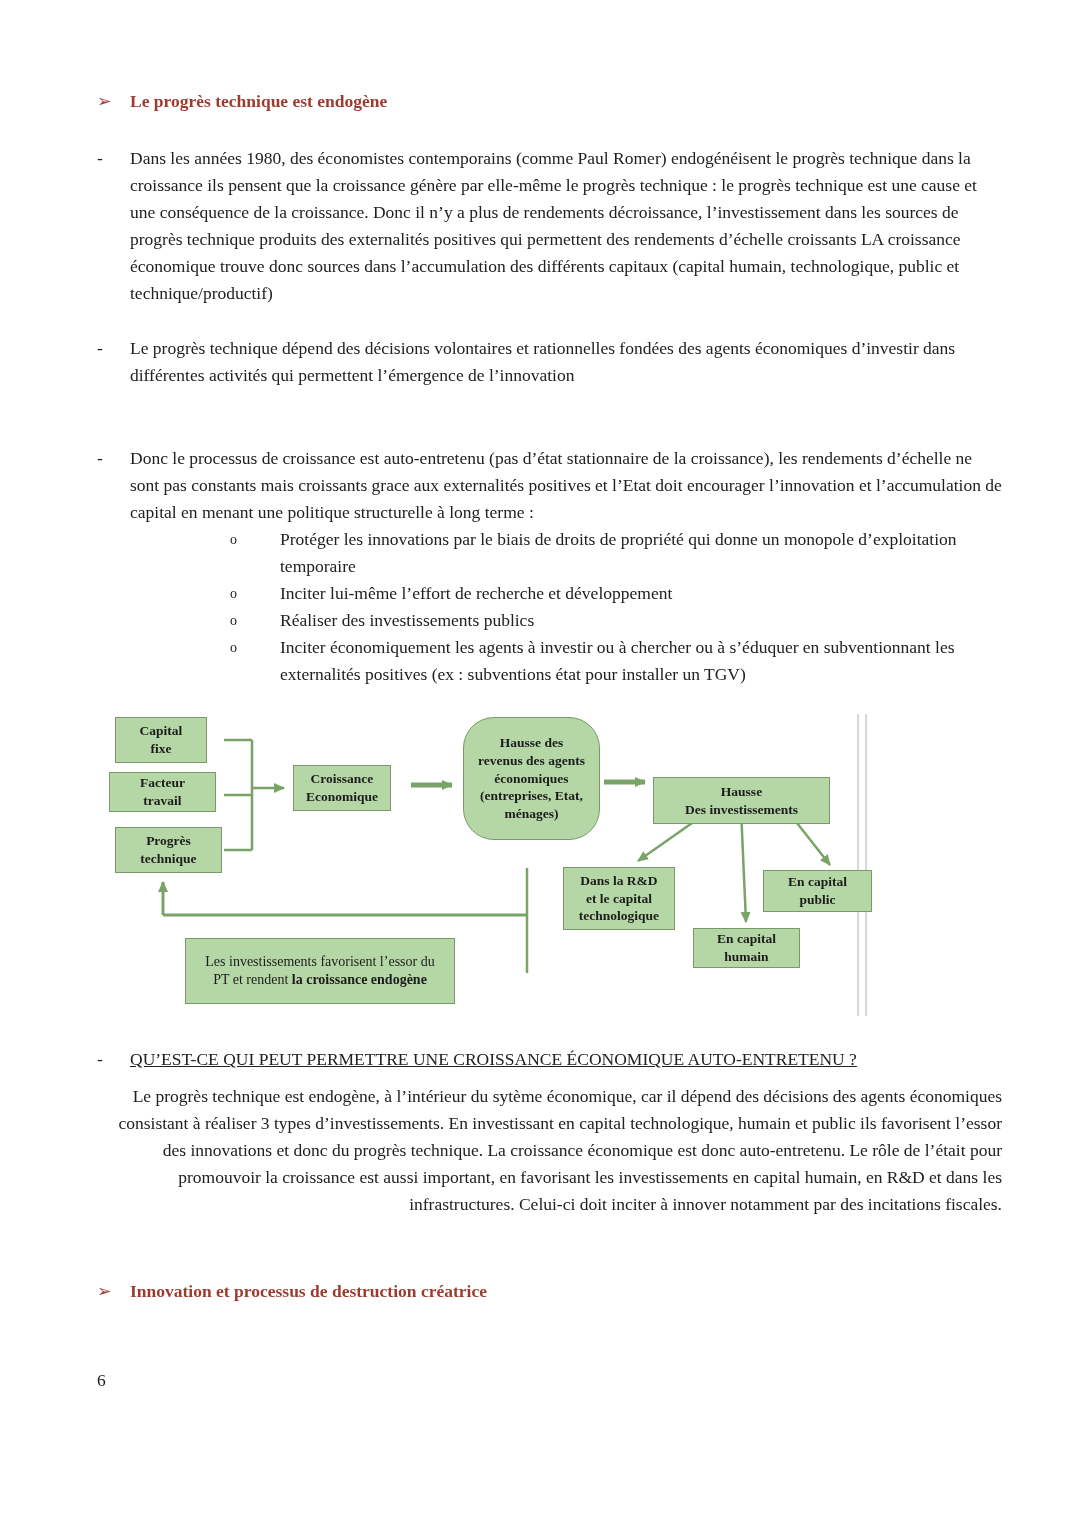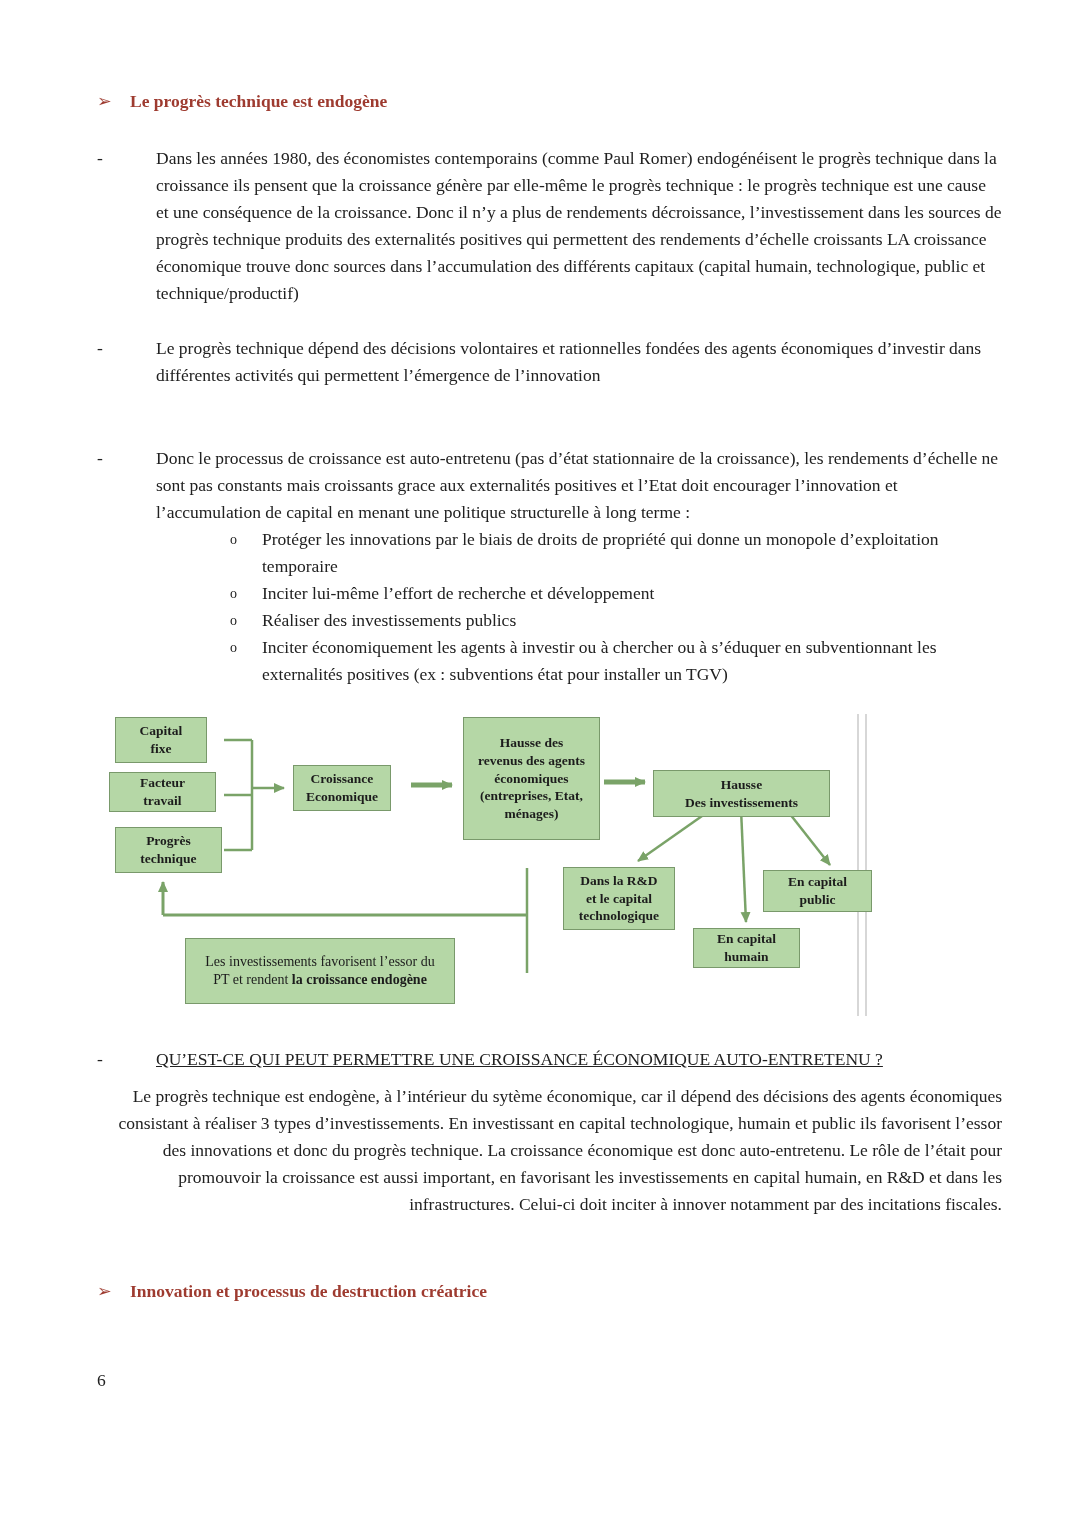--- a/index.html
+++ b/index.html
@@ -20,26 +20,26 @@
     font-family:"Liberation Serif", serif;
     font-size:17.5px;
     line-height:27px;
     color:var(--text);
     overflow:hidden;
   }
   .hrow{display:flex;margin:0 0 30px 0;color:var(--heading);font-weight:bold;}
   .hrow .marker{flex:0 0 33px;font-weight:normal;}
   .bullet{display:flex;margin:0 0 28px 0;}
   .bullet .marker{flex:0 0 33px;}
-  .bullet .btxt{flex:1;margin-left:26px;}
+  .bullet .btxt{flex:1;}
   .bullet.gap-lg{margin-bottom:56px;}
   .bullet.tight{margin-bottom:0;}
   .sub{display:flex;margin-left:133px;}
   .sub .marker{flex:0 0 32px;font-size:14px;}
-  .sub .btxt{flex:1;}
+  .sub .btxt{flex:1;margin-left:18px;}
   .question .btxt{text-decoration:underline;}
   .para{margin:10px 0 0 0;text-align:right;}
   .h2row{margin-top:60px;}
   .pagenum{margin-top:62px;}
   
   .diagram{
     position:relative;
     width:1080px;height:312px;
     margin:22px 0 24px -97px;
   }
@@ -128,26 +128,26 @@
     </svg>
 
     <div class="dbox" style="left:115px;top:7px;width:92px;height:46px;">Capital
 fixe</div>
     <div class="dbox" style="left:109px;top:62px;width:107px;height:40px;">Facteur
 travail</div>
     <div class="dbox" style="left:115px;top:117px;width:107px;height:46px;">Progrès
 technique</div>
     <div class="dbox" style="left:293px;top:55px;width:98px;height:46px;">Croissance
 Economique</div>
-    <div class="dbox" style="left:463px;top:7px;width:137px;height:123px;">Hausse des
+    <div class="dbox" style="left:463px;top:7px;width:137px;height:123px;border-radius:31px;">Hausse des
 revenus des agents
 économiques
 (entreprises, Etat,
 ménages)</div>
-    <div class="dbox" style="left:653px;top:60px;width:177px;height:47px;">Hausse
+    <div class="dbox" style="left:653px;top:67px;width:177px;height:47px;">Hausse
 Des investissements</div>
     <div class="dbox" style="left:563px;top:157px;width:112px;height:63px;">Dans la R&amp;D
 et le capital
 technologique</div>
     <div class="dbox" style="left:763px;top:160px;width:109px;height:42px;">En capital
 public</div>
     <div class="dbox" style="left:693px;top:218px;width:107px;height:40px;">En capital
 humain</div>
     <div class="dbox bottom" style="left:185px;top:228px;width:270px;height:66px;">
       <span><span>Les investissements favorisent l’essor du PT et rendent </span><b>la croissance endogène</b></span>

